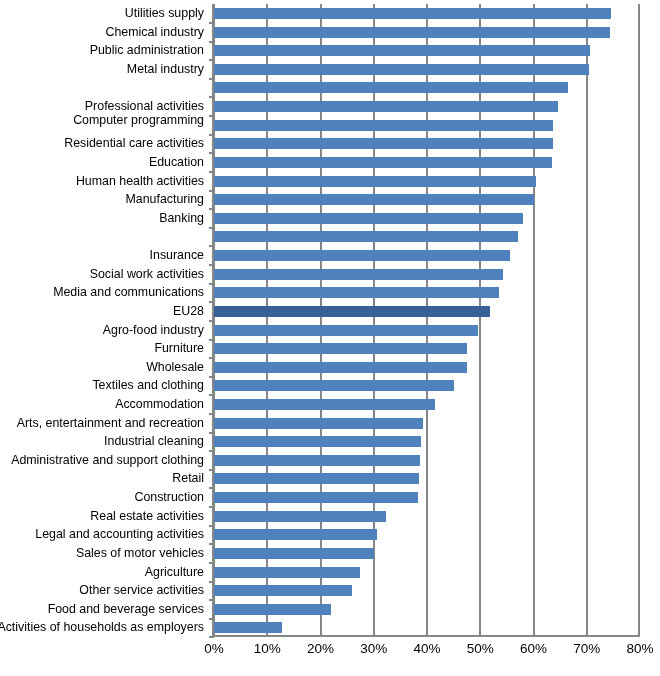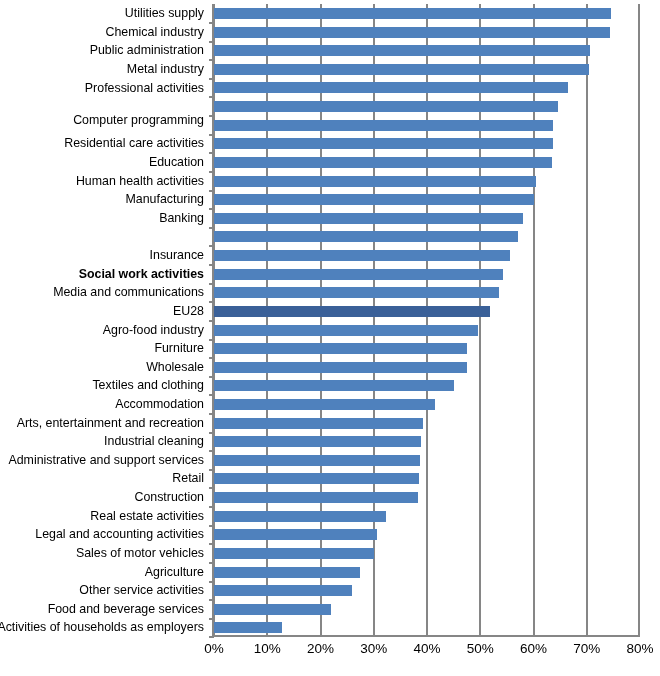--- a/index.html
+++ b/index.html
@@ -115,39 +115,39 @@
 </head>
 <body>
 
 <div id="chart-root">
 
   <div class="labels-layer">
       <div class="row-label" style="top: 0px; margin-left: 44px;">Utilities supply</div>
       <div class="row-label" style="top: 18.6176px;">Chemical industry</div>
       <div class="row-label" style="top: 37.2353px;">Public administration</div>
       <div class="row-label" style="top: 55.8529px; text-align: right;">Metal industry</div>
-      <div class="row-label" style="top: 75px;">Professional activities</div>
+      <div class="row-label" style="top: 93px;">Professional activities</div>
       <div class="row-label" style="top: 107px;">Computer programming</div>
       <div class="row-label" style="top: 130.324px;">Residential care activities</div>
       <div class="row-label" style="top: 148.941px;">Education</div>
       <div class="row-label" style="top: 167.559px;">Human health activities</div>
       <div class="row-label" style="top: 186.176px;">Manufacturing</div>
       <div class="row-label" style="top: 204.794px; margin-left: 37px;">Banking</div>
       <div class="row-label" style="top: 242.029px;">Insurance</div>
-      <div class="row-label" style="top: 260.647px; font-weight: bold;">Social work activities</div>
+      <div class="row-label" style="top: 260.647px;">Social work activities</div>
       <div class="row-label" style="top: 279.265px;">Media and communications</div>
       <div class="row-label" style="top: 297.882px;">EU28</div>
       <div class="row-label" style="top: 316.5px;">Agro-food industry</div>
       <div class="row-label" style="top: 335.118px;">Furniture</div>
       <div class="row-label" style="top: 353.735px;">Wholesale</div>
       <div class="row-label" style="top: 372.353px;">Textiles and clothing</div>
       <div class="row-label" style="top: 390.971px;">Accommodation</div>
       <div class="row-label" style="top: 409.588px;">Arts, entertainment and recreation</div>
       <div class="row-label" style="top: 428.206px;">Industrial cleaning</div>
-      <div class="row-label" style="top: 446.824px;">Administrative and support services</div>
+      <div class="row-label" style="top: 446.824px;">Administrative and support clothing</div>
       <div class="row-label" style="top: 465.441px;">Retail</div>
       <div class="row-label" style="top: 484.059px;">Construction</div>
       <div class="row-label" style="top: 502.676px;">Real estate activities</div>
       <div class="row-label" style="top: 521.294px;">Legal and accounting activities</div>
       <div class="row-label" style="top: 539.912px;">Sales of motor vehicles</div>
       <div class="row-label" style="top: 558.529px;">Agriculture</div>
       <div class="row-label" style="top: 577.147px;">Other service activities</div>
       <div class="row-label" style="top: 595.765px;">Food and beverage services</div>
       <div class="row-label" style="top: 614.382px;">Activities of households as employers</div>
     </div>

